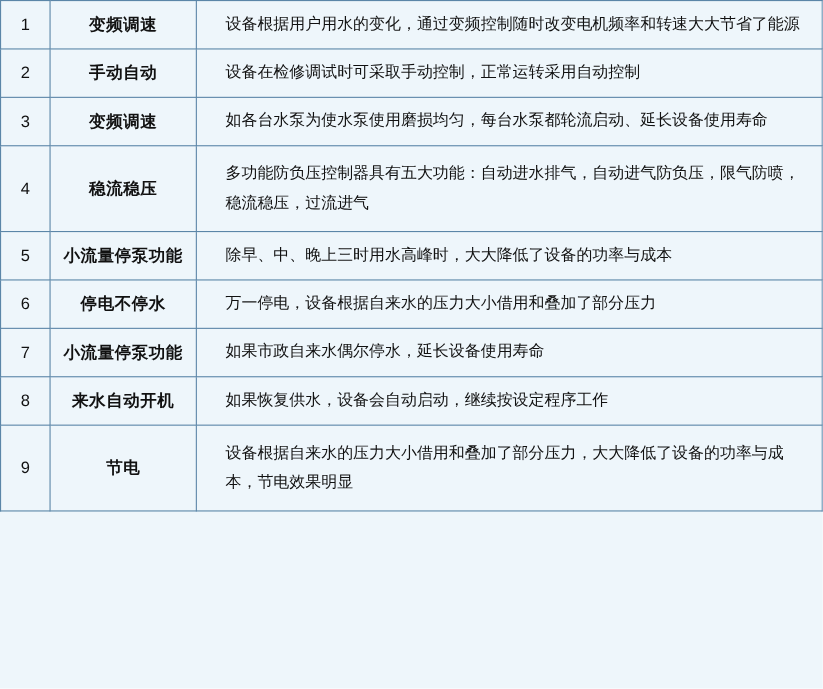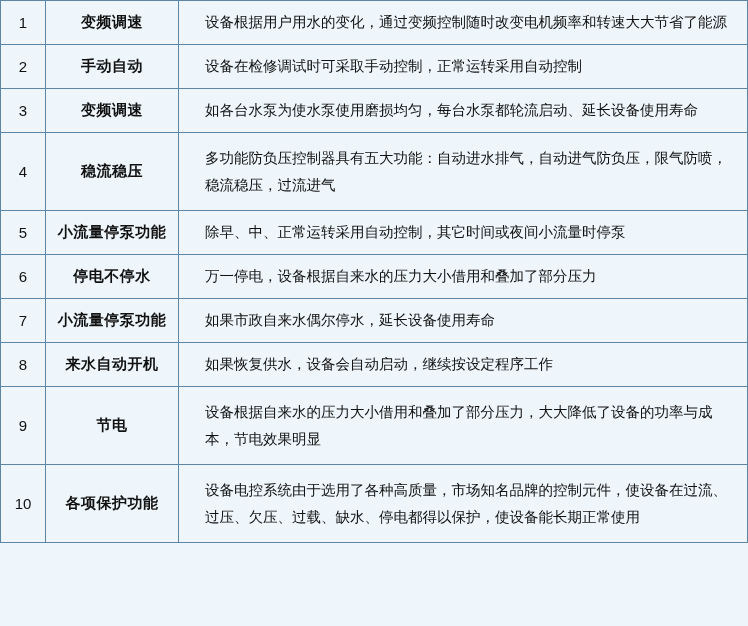--- a/index.html
+++ b/index.html
@@ -80,21 +80,21 @@
 
       <tr class="r-h2">
         <td class="col-index">4</td>
         <td class="col-name">稳流稳压</td>
         <td class="col-desc">多功能防负压控制器具有五大功能：自动进水排气，自动进气防负压，限气防喷，稳流稳压，过流进气</td>
       </tr>
 
       <tr class="r-h1">
         <td class="col-index">5</td>
         <td class="col-name">小流量停泵功能</td>
-        <td class="col-desc">除早、中、正常运转采用自动控制，其它时间或夜间小流量时停泵</td>
+        <td class="col-desc">除早、中、晚上三时用水高峰时，大大降低了设备的功率与成本</td>
       </tr>
 
       <tr class="r-h1">
         <td class="col-index">6</td>
         <td class="col-name">停电不停水</td>
         <td class="col-desc">万一停电，设备根据自来水的压力大小借用和叠加了部分压力</td>
       </tr>
 
       <tr class="r-h1">
         <td class="col-index">7</td>
@@ -107,21 +107,16 @@
         <td class="col-name">来水自动开机</td>
         <td class="col-desc">如果恢复供水，设备会自动启动，继续按设定程序工作</td>
       </tr>
 
       <tr class="r-h2">
         <td class="col-index">9</td>
         <td class="col-name">节电</td>
         <td class="col-desc">设备根据自来水的压力大小借用和叠加了部分压力，大大降低了设备的功率与成本，节电效果明显</td>
       </tr>
 
-      <tr class="r-h2">
-        <td class="col-index">10</td>
-        <td class="col-name">各项保护功能</td>
-        <td class="col-desc">设备电控系统由于选用了各种高质量，市场知名品牌的控制元件，使设备在过流、过压、欠压、过载、缺水、停电都得以保护，使设备能长期正常使用</td>
-      </tr>
 
     </tbody>
   </table>
 </div>
 
 </body></html>

